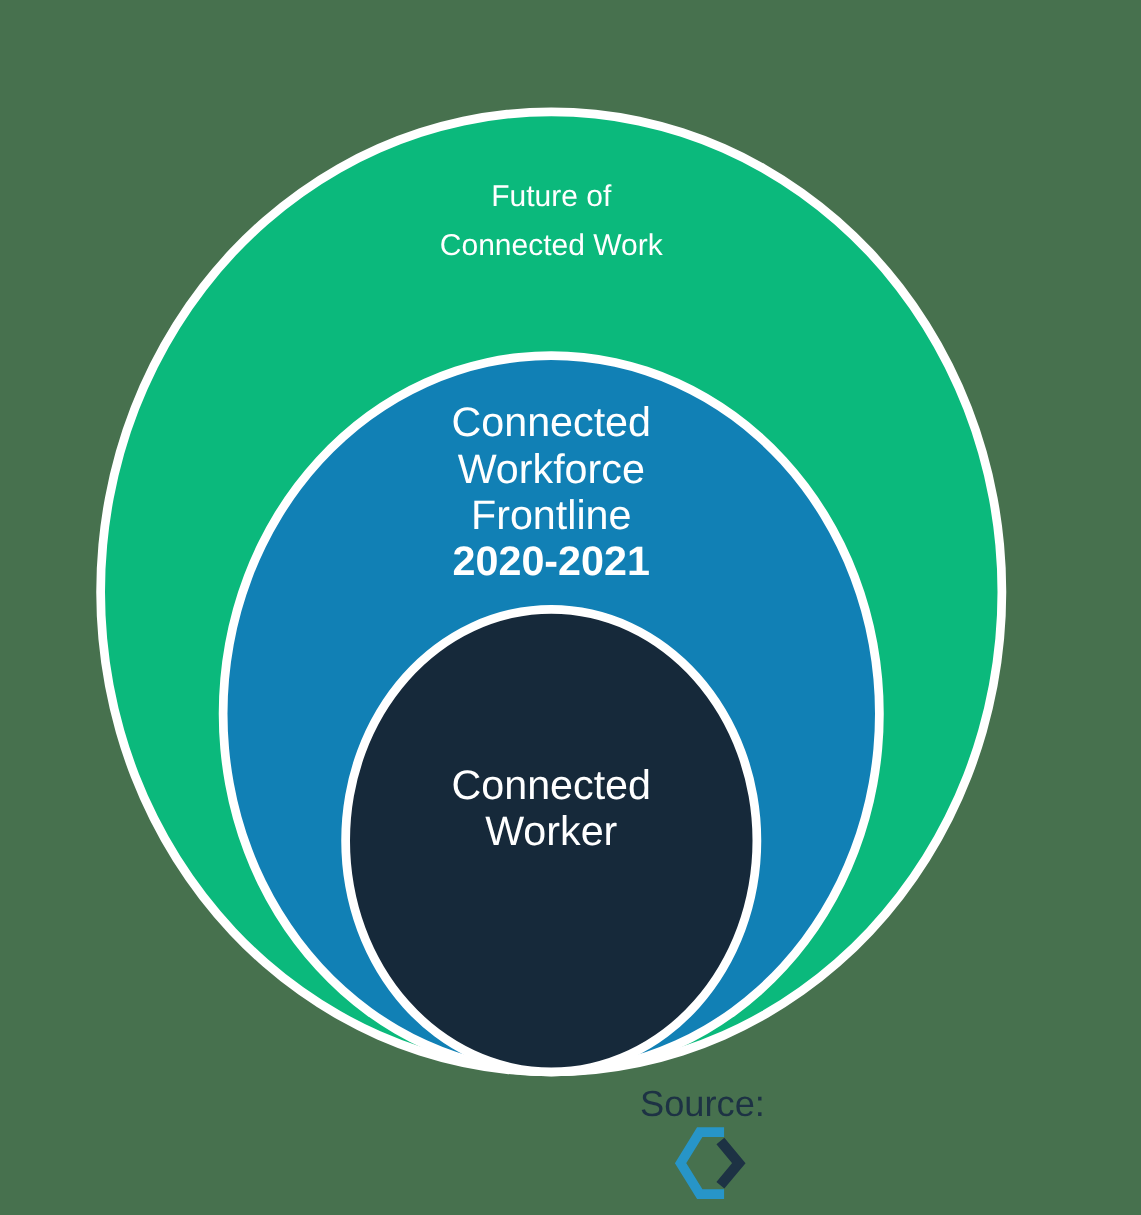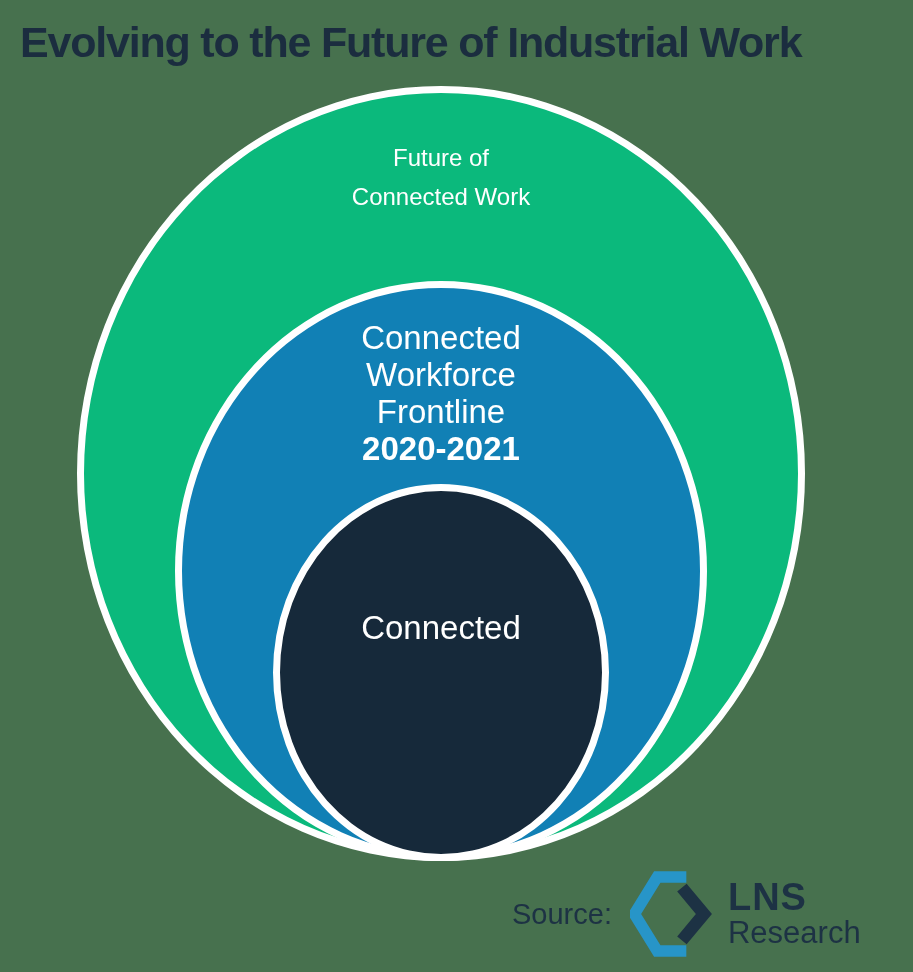--- a/index.html
+++ b/index.html
@@ -29,60 +29,56 @@
     position:absolute; text-align:center; color:#ffffff;
   }
   .ring-label .line   { font-weight:400; }
   .ring-label .period { font-weight:700; }
   .label-outer  { left:77px;  width:728px; top:138px; font-size:24px; line-height:39px; }
   .label-middle { left:175px; width:532px; top:319px; font-size:33px; line-height:37px; }
   .label-inner  { left:273px; width:336px; top:609px; font-size:33px; line-height:37px; }
 
   .source-row {
     position:absolute; left:512px; top:868px; height:92px;
-    display:flex; align-items:center;
+    display:flex; align-items:center;flex-direction:column;
   }
   .source-label { font-size:29px; color:#1d3244; margin-right:18px; }
   .logo-mark { width:88px; height:90px; display:block; }
   .logo-text { display:flex; flex-direction:column; margin-left:10px; color:#1d3244; }
   .logo-lns      { font-size:38px; font-weight:700; letter-spacing:1px; line-height:37px; }
   .logo-research { font-size:31px; font-weight:400; line-height:33px; }
 </style>
 </head>
 <body>
 
 <div id="app">
 
-  <div class="page-title">Evolving to the Future of Industrial Work</div>
 
   <div class="ellipse ellipse-outer"></div>
   <div class="ellipse ellipse-middle"></div>
   <div class="ellipse ellipse-inner"></div>
 
   <div class="ring-label label-outer">
     <div class="line">Future of</div>
     <div class="line">Connected Work</div>
   </div>
 
   <div class="ring-label label-middle">
     <div class="line">Connected</div>
     <div class="line">Workforce</div>
     <div class="line">Frontline</div>
     <div class="period">2020-2021</div>
   </div>
 
   <div class="ring-label label-inner">
     <div class="line">Connected</div>
+    <div class="line">Worker</div>
   </div>
 
   <div class="source-row">
     <span class="source-label">Source:</span>
     <svg class="logo-mark" viewBox="0 0 100 100" xmlns="http://www.w3.org/2000/svg">
       <path d="M64 8 H31 L5 50 L31 92 H64" fill="none" stroke="#2795c8" stroke-width="13" stroke-linejoin="miter"></path>
       <path d="M59 20 L84 50 L59 80" fill="none" stroke="#1d3244" stroke-width="14" stroke-linejoin="miter"></path>
     </svg>
-    <span class="logo-text">
-      <span class="logo-lns">LNS</span>
-      <span class="logo-research">Research</span>
-    </span>
   </div>
 
 </div>
 
 </body></html>

